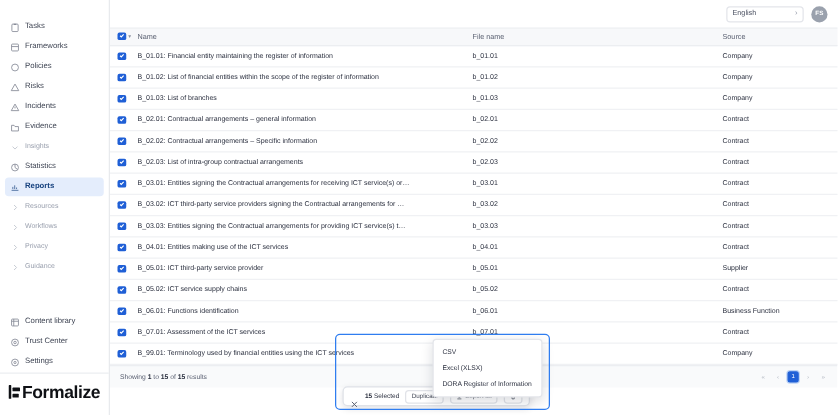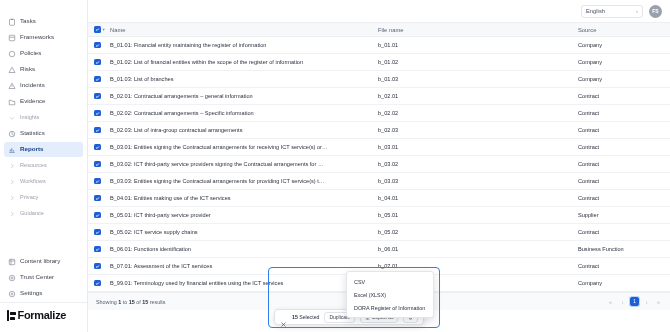--- a/index.html
+++ b/index.html
@@ -39,21 +39,21 @@
   .brand {
     display: flex; align-items: center; gap: 3px;
     padding: 6px 6px 7px 7px;
     border-top: 1px solid #eceef1;
   }
   .brand-mark { display: flex; align-items: flex-end; gap: 1px; }
   .brand-mark i { display: block; background: #0f1115; border-radius: .5px; }
   .brand-mark .b1 { width: 2px; height: 11px; }
   .brand-mark .b2 { width: 6px; height: 3px; margin-bottom: 6px; }
   .brand-mark .b3 { width: 4.5px; height: 3px; margin-bottom: 1px; margin-left: -7px; }
-  .brand-text { font-size: 11px; font-weight: bold; color: #0f1115; letter-spacing: -.3px; }
+  .brand-text { font-size: 14px; font-weight: bold; color: #0f1115; letter-spacing: -.3px; }
 
   
   .main { flex: 1 1 auto; display: flex; flex-direction: column; background: #fff; min-width: 0; }
 
   .topbar {
     height: 22px; flex: 0 0 22px;
     display: flex; align-items: center; justify-content: flex-end;
     gap: 6px; padding-right: 8px; background: #fff;
   }
   .lang-select {

